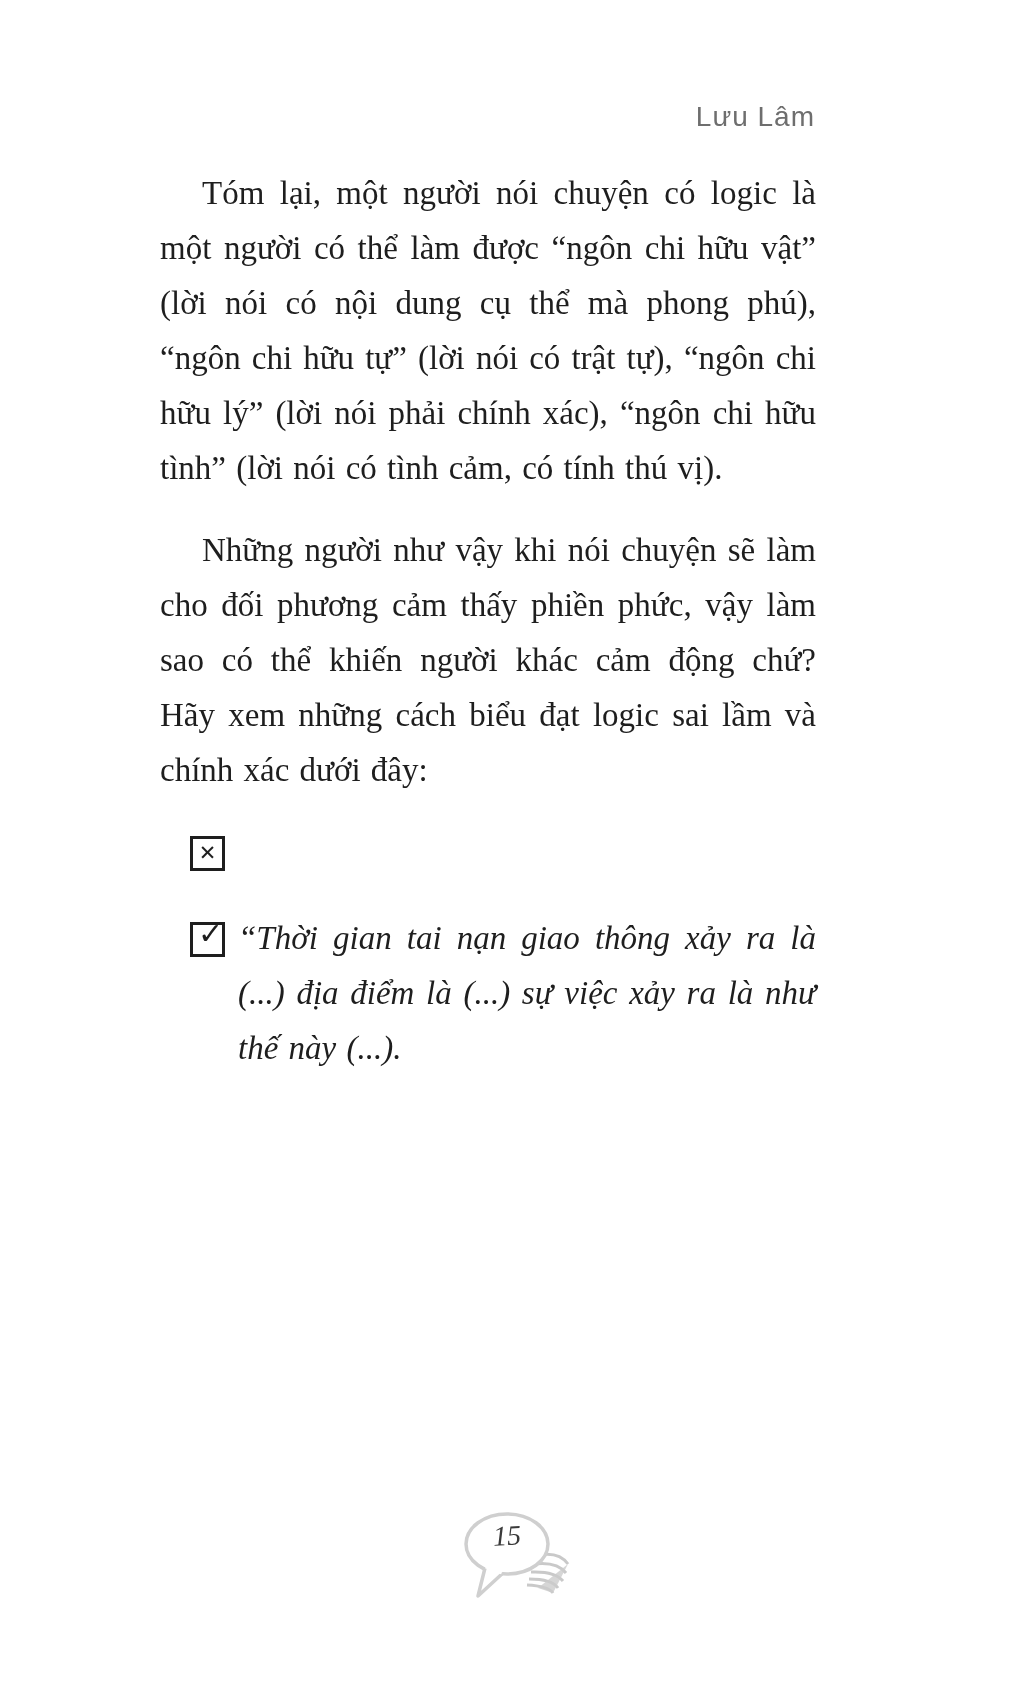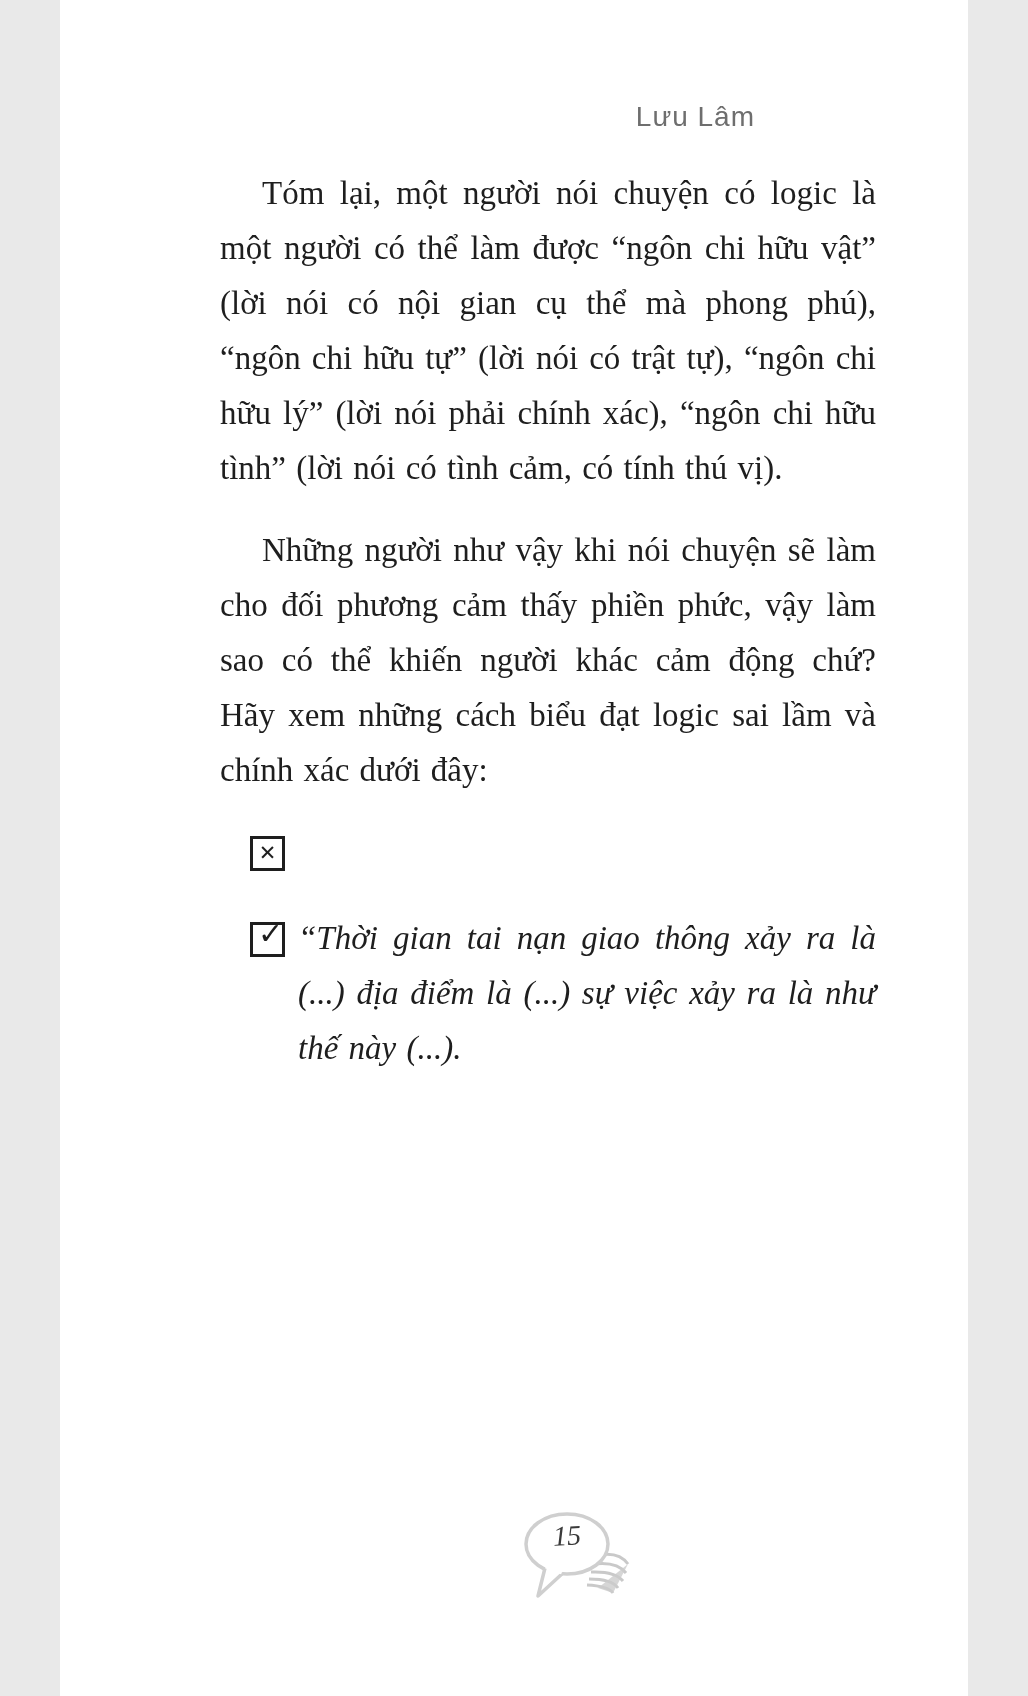--- a/index.html
+++ b/index.html
@@ -1,18 +1,18 @@
 <!DOCTYPE html>
 <html><head>
 <meta charset="utf-8">
 <style>
   html, body { margin: 0; padding: 0; background: #e9e9e9; }
   .page {
     position: relative;
-    width: 908px;
+    width: 1028px;
     height: 1696px;
     margin: 0 auto;
     background: #ffffff;
     font-family: "Liberation Serif", serif;
     color: #1e1e1e;
     overflow: hidden;
   }
   .running-header {
     position: absolute;
     top: 101px;
@@ -96,21 +96,21 @@
 </head>
 <body>
 
 <div class="page">
 
   <div class="running-header">Lưu Lâm</div>
 
   <div class="content">
 
 
-    <p class="para indent">Tóm lại, một người nói chuyện có logic là một người có thể làm được “ngôn chi hữu vật” (lời nói có nội gian cụ thể mà phong phú), “ngôn chi hữu tự” (lời nói có trật tự), “ngôn chi hữu lý” (lời nói phải chính xác), “ngôn chi hữu tình” (lời nói có tình cảm, có tính thú vị).</p>
+    <p class="para indent">Tóm lại, một người nói chuyện có logic là một người có thể làm được “ngôn chi hữu vật” (lời nói có nội dung cụ thể mà phong phú), “ngôn chi hữu tự” (lời nói có trật tự), “ngôn chi hữu lý” (lời nói phải chính xác), “ngôn chi hữu tình” (lời nói có tình cảm, có tính thú vị).</p>
 
 
     <p class="para indent">Những người như vậy khi nói chuyện sẽ làm cho đối phương cảm thấy phiền phức, vậy làm sao có thể khiến người khác cảm động chứ? Hãy xem những cách biểu đạt logic sai lầm và chính xác dưới đây:</p>
 
     <div class="bullet-list">
 
       <div class="bullet">
         <span class="marker-cell">
           <span class="checkbox crossed">
               <span class="glyph">✕</span>

